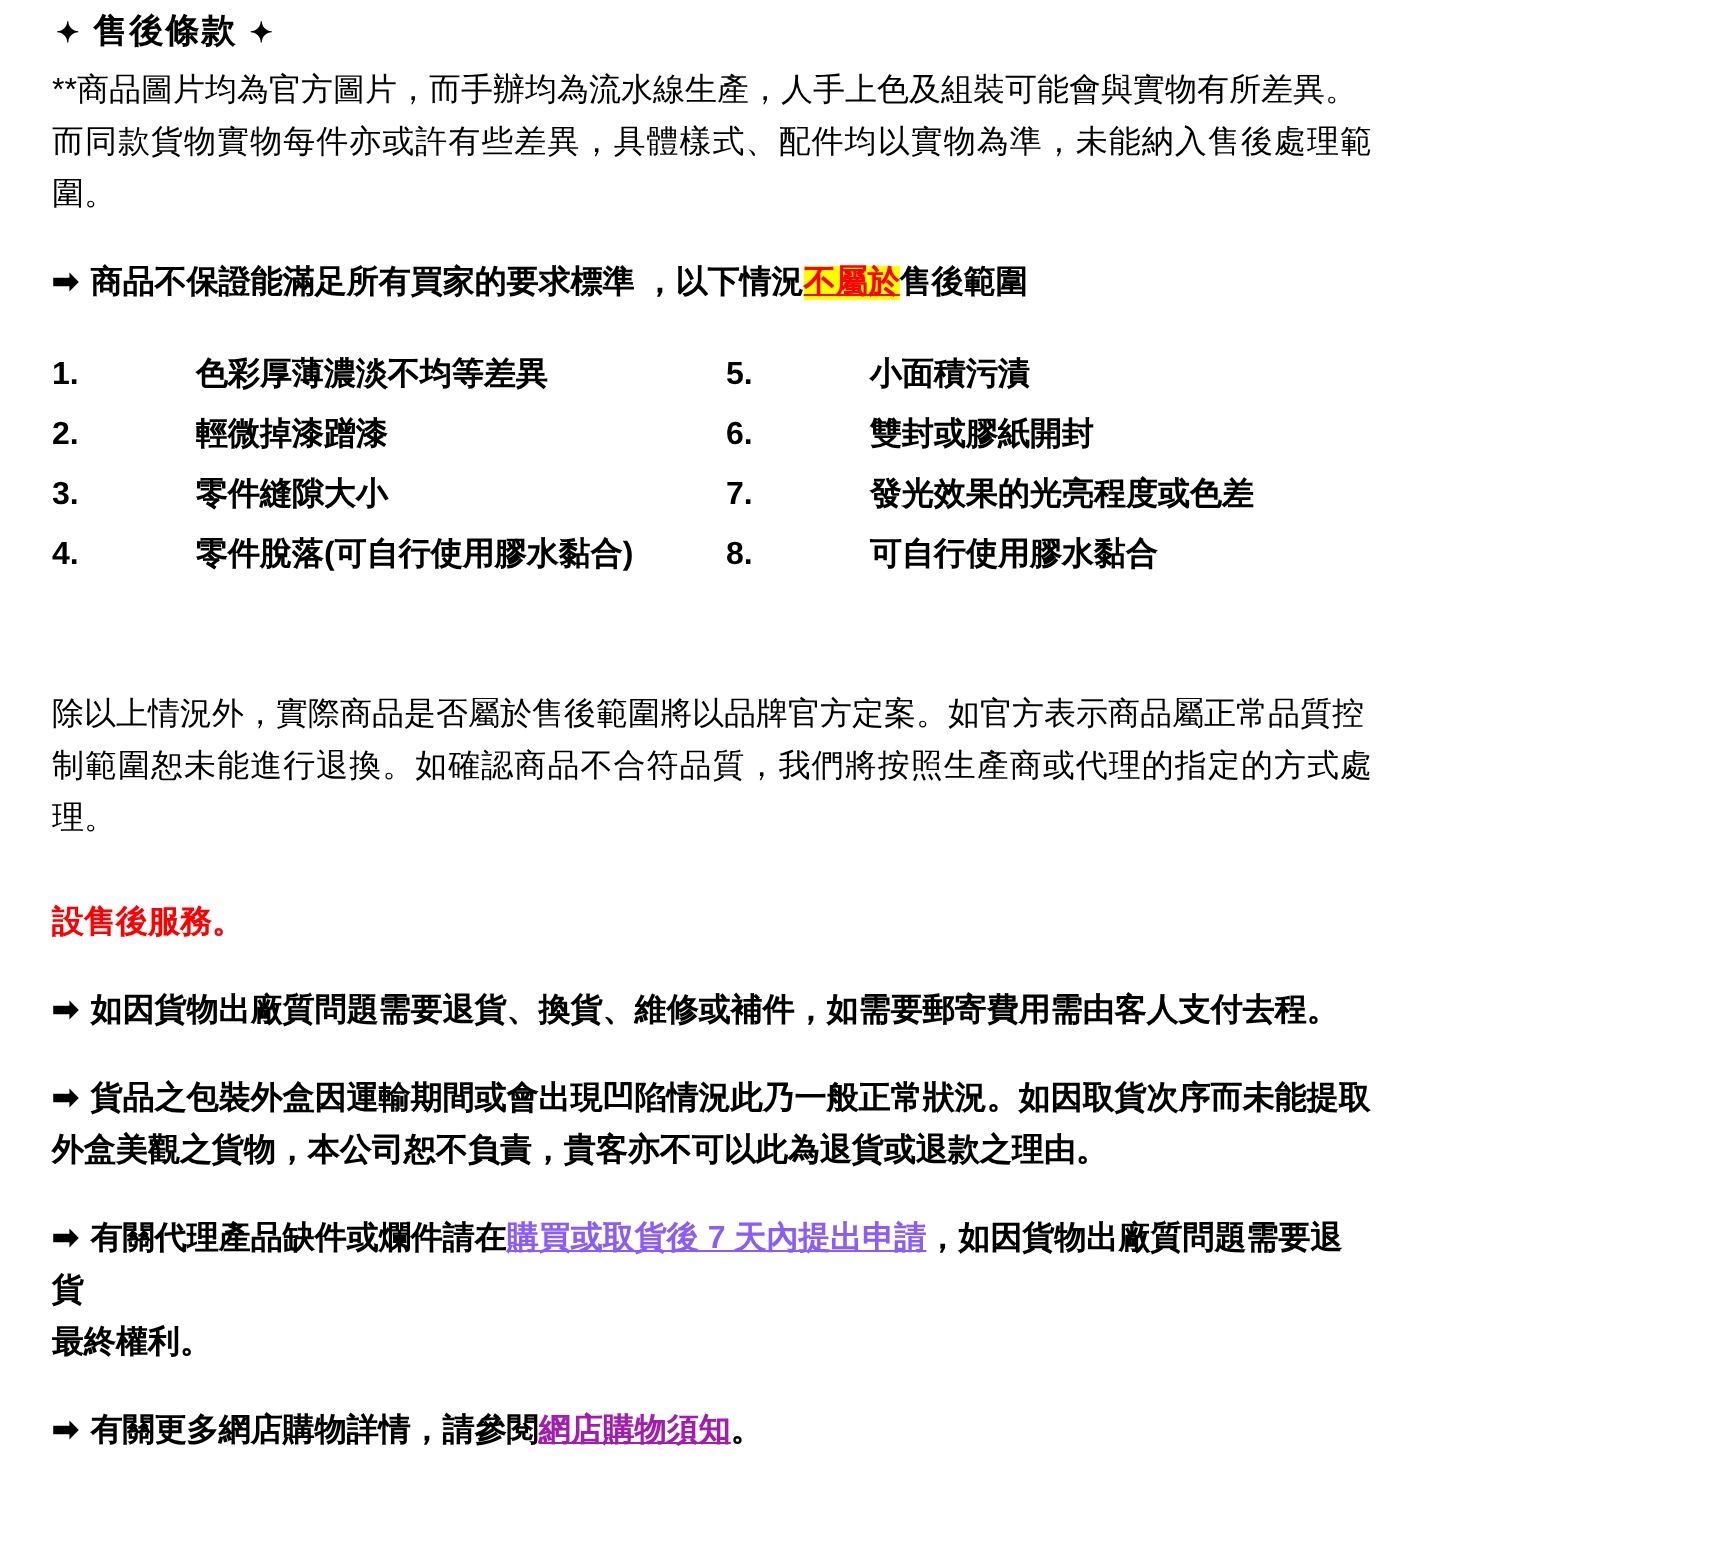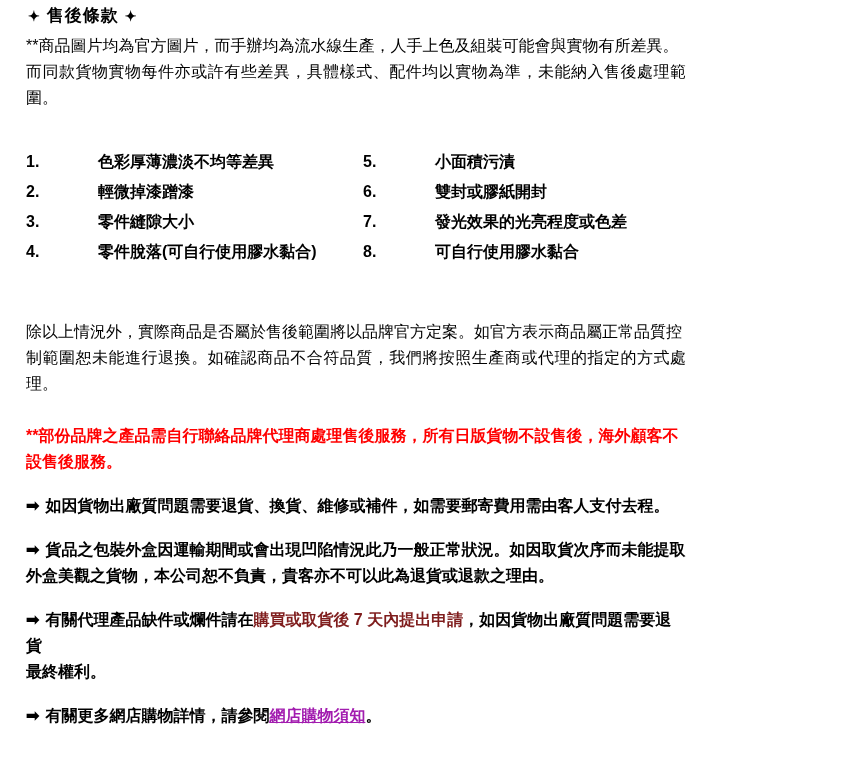--- a/index.html
+++ b/index.html
@@ -80,22 +80,23 @@
     flex: 0 0 72px;
   }
   .list-txt {
     flex: 1 1 auto;
   }
   .red-bold {
     color: #ff0000;
     font-weight: bold;
   }
   .red-ul {
-    color: #7f1d1d;
-    font-weight: bold;
+    color: #8b5cf6;
+    font-weight: bold;
+    text-decoration: underline;
   }
   .link {
     color: #a21caf;
     text-decoration: underline;
     cursor: pointer;
   }
 </style>
 </head>
 <body>
 
@@ -105,20 +106,23 @@
     <span class="diamond">✦</span><span>售後條款</span><span class="diamond">✦</span>
   </div>
 
   <div class="para para-bold">
     <div>**商品圖片均為官方圖片，而手辦均為流水線生產，人手上色及組裝可能會與實物有所差異。</div>
     <div>而同款貨物實物每件亦或許有些差異，具體樣式、配件均以實物為準，未能納入售後處理範圍。</div>
   </div>
 
   <div class="gap-md"></div>
 
+  <div class="arrow-line">
+    <span class="arrow">➡</span><span>商品不保證能滿足所有買家的要求標準 ，以下情況</span><span class="hl-yellow">不屬於</span><span>售後範圍</span>
+  </div>
 
   <div class="gap-md"></div>
 
   <div class="list-wrap">
     <div class="list-cols">
       <div class="list-col">
         <div class="list-item">
           <span class="list-num">1.</span>
           <span class="list-txt">色彩厚薄濃淡不均等差異</span>
         </div>
@@ -160,21 +164,20 @@
   <div class="gap-lg"></div>
 
   <div class="para para-bold">
     <div>除以上情況外，實際商品是否屬於售後範圍將以品牌官方定案。如官方表示商品屬正常品質控</div>
     <div>制範圍恕未能進行退換。如確認商品不合符品質，我們將按照生產商或代理的指定的方式處理。</div>
   </div>
 
   <div class="gap-lg"></div>
 
   <div class="para red-bold">
-    <div>**部份品牌之產品需自行聯絡品牌代理商處理售後服務，所有日版貨物不設售後，海外顧客不</div>
     <div>設售後服務。</div>
   </div>
 
   <div class="gap-md"></div>
 
   <div class="arrow-line">
     <span class="arrow">➡</span><span>如因貨物出廠質問題需要退貨、換貨、維修或補件，如需要郵寄費用需由客人支付去程。</span>
   </div>
 
   <div class="gap-md"></div>

